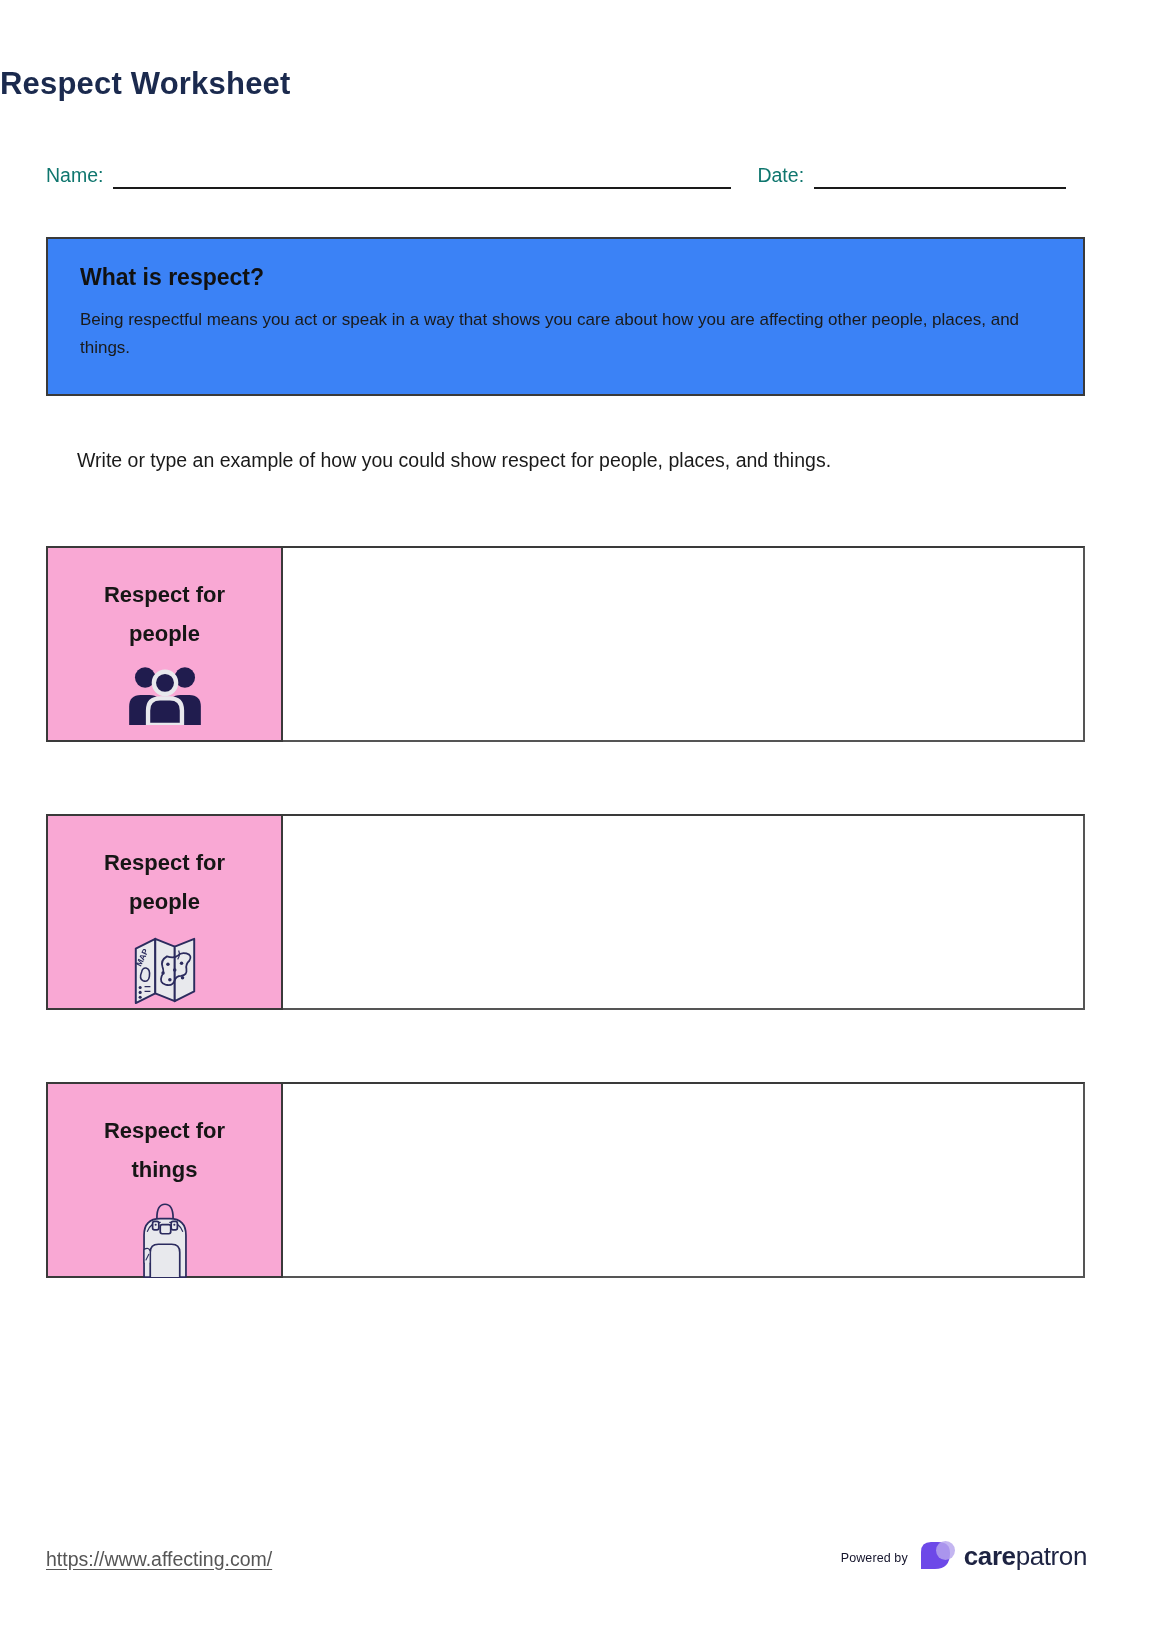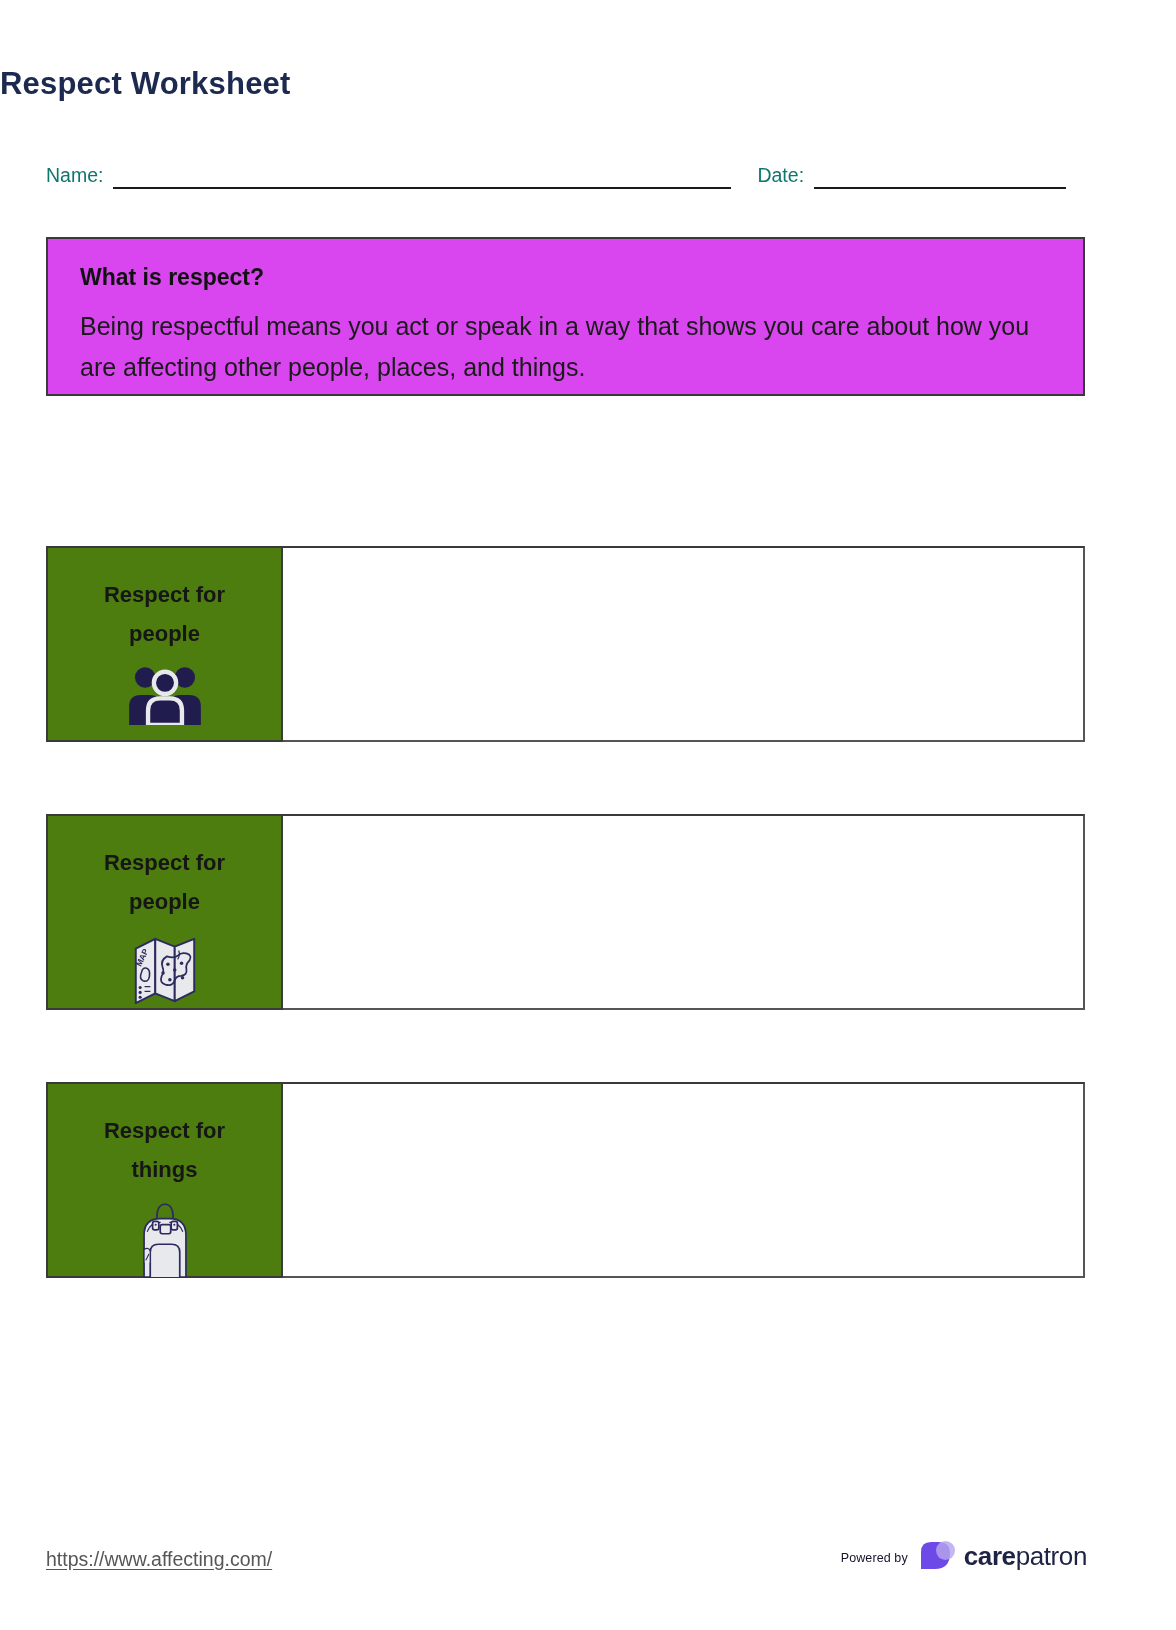--- a/index.html
+++ b/index.html
@@ -26,43 +26,43 @@
   .write-line {
     border-bottom: 2px solid #1a1a1a; height: 26px;
     margin-left: 10px;
   }
   .name-line { width: 618px; }
   .date-gap { width: 26px; }
   .date-line { width: 252px; }
 
   .info-box {
     position: absolute; top: 237px; left: 46px; width: 1039px; height: 159px;
-    border: 2px solid #3a3a3a; background: #d946ef;
+    border: 2px solid #3a3a3a; background: #3b82f6;
     padding: 25px 32px;
   }
   .info-heading { font-size: 23px; font-weight: 700; color: #111; }
   .info-body {
-    margin-top: 15px; font-size: 25px; line-height: 1.65; color: #1a1a1a;
+    margin-top: 15px; font-size: 17px; line-height: 1.65; color: #1a1a1a;
     max-width: 960px;
   }
 
   .instruction {
     position: absolute; top: 449px; left: 77px;
     font-size: 19.5px; color: #1a1a1a;
   }
 
   .respect-row {
     position: absolute; left: 46px; width: 1039px; height: 196px;
     display: flex;
   }
   .row-1 { top: 546px; }
   .row-2 { top: 814px; }
   .row-3 { top: 1082px; }
   .row-label-cell {
-    width: 237px; background: #4d7c0f;
+    width: 237px; background: #f9a8d4;
     border: 2px solid #3a3a3a;
     display: flex; flex-direction: column; align-items: center;
     padding-top: 27px;
   }
   .row-label-text {
     font-size: 22px; font-weight: 700; color: #161616;
     line-height: 39px; text-align: center;
   }
   .row-icon { margin-top: 10px; line-height: 0; }
   .row-answer-cell {
@@ -100,20 +100,21 @@
     <div class="date-gap"></div>
     <span class="field-label">Date:</span>
     <div class="write-line date-line"></div>
   </div>
 
   <div class="info-box">
     <div class="info-heading">What is respect?</div>
     <div class="info-body">Being respectful means you act or speak in a way that shows you care about how you are affecting other people, places, and things.</div>
   </div>
 
+  <div class="instruction">Write or type an example of how you could show respect for people, places, and things.</div>
 
   <div class="respect-row row-1">
     <div class="row-label-cell">
       <div class="row-label-text">
         <div>Respect for</div>
         <div>people</div>
       </div>
       <span class="row-icon">
         <svg width="80" height="62" viewBox="0 0 80 64">
           <g fill="#201c4e">

